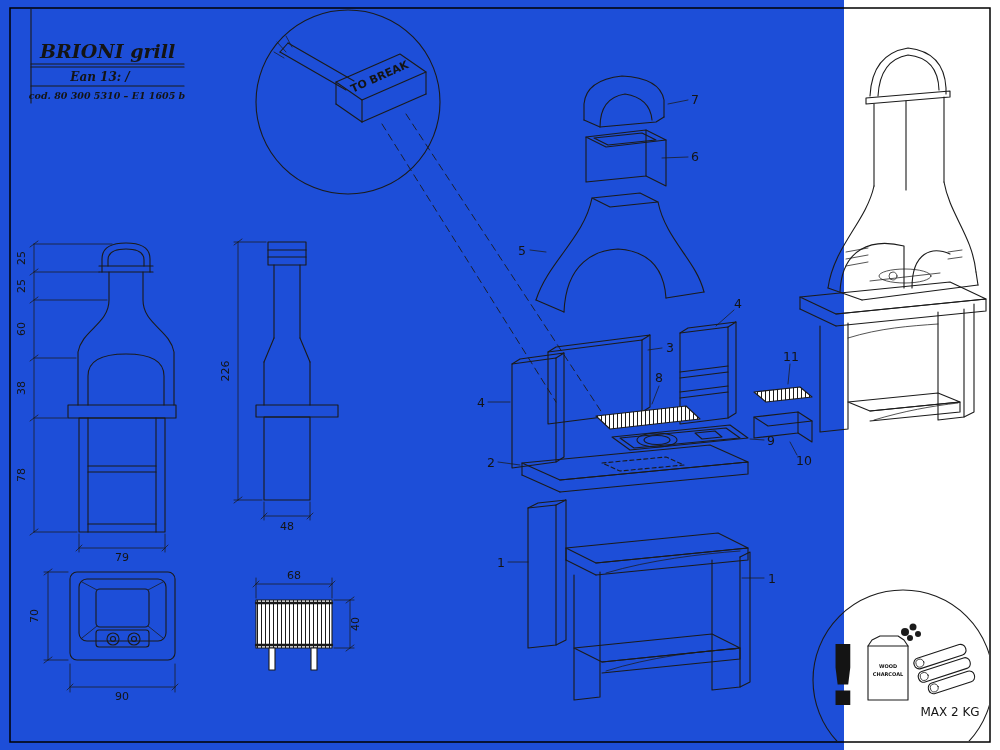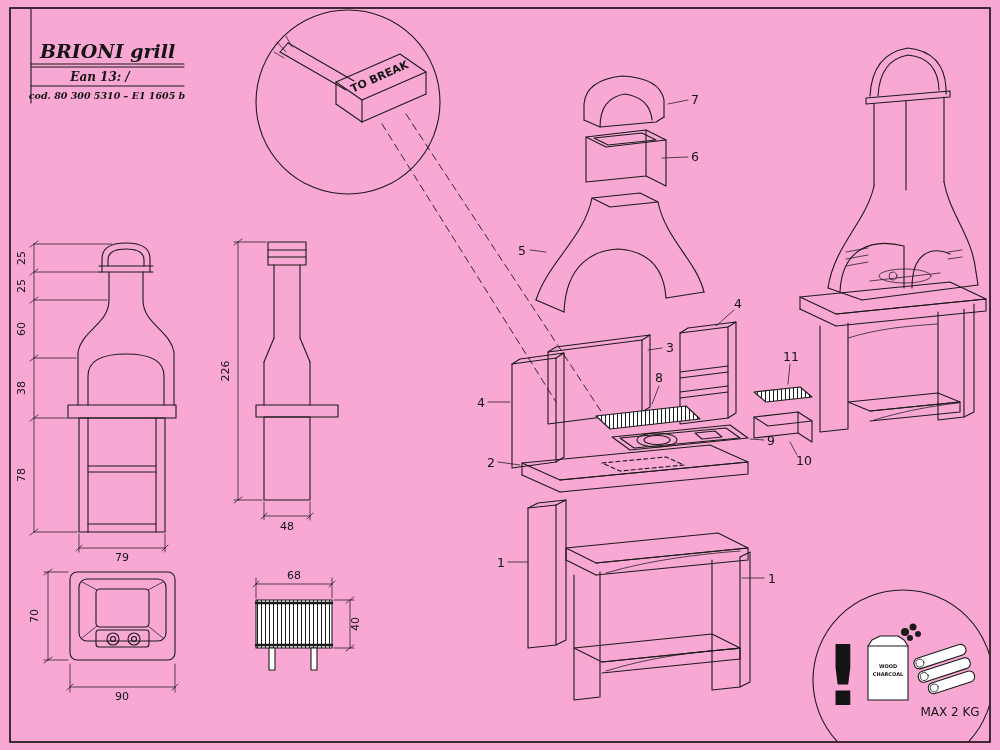--- a/index.html
+++ b/index.html
@@ -1,16 +1,16 @@
 <!DOCTYPE html>
 <html><head>
 <meta charset="utf-8">
 <style>
   html,body{margin:0;padding:0;background:#ffffff;}
-  .page{width:1000px;height:750px;position:relative;background:#f9a8d4;font-family:"DejaVu Sans",sans-serif;}
+  .page{width:844px;height:750px;position:relative;background:#1d4ed8;font-family:"DejaVu Sans",sans-serif;}
   svg{position:absolute;left:0;top:0;}
   text{fill:#141414;}
   .t-title{font:italic 700 19px "DejaVu Serif",serif;}
   .t-ean{font:italic 700 12px "DejaVu Serif",serif;}
   .t-cod{font:italic 700 9.5px "DejaVu Serif",serif;}
   .t-dim{font:11px "DejaVu Sans",sans-serif;}
   .t-part{font:12.5px "DejaVu Sans",sans-serif;}
   .t-break{font:700 11px "DejaVu Sans",sans-serif;}
   .t-bag{font:700 5px "DejaVu Sans",sans-serif;}
   .t-bang{font:700 84px "DejaVu Sans",sans-serif;}

